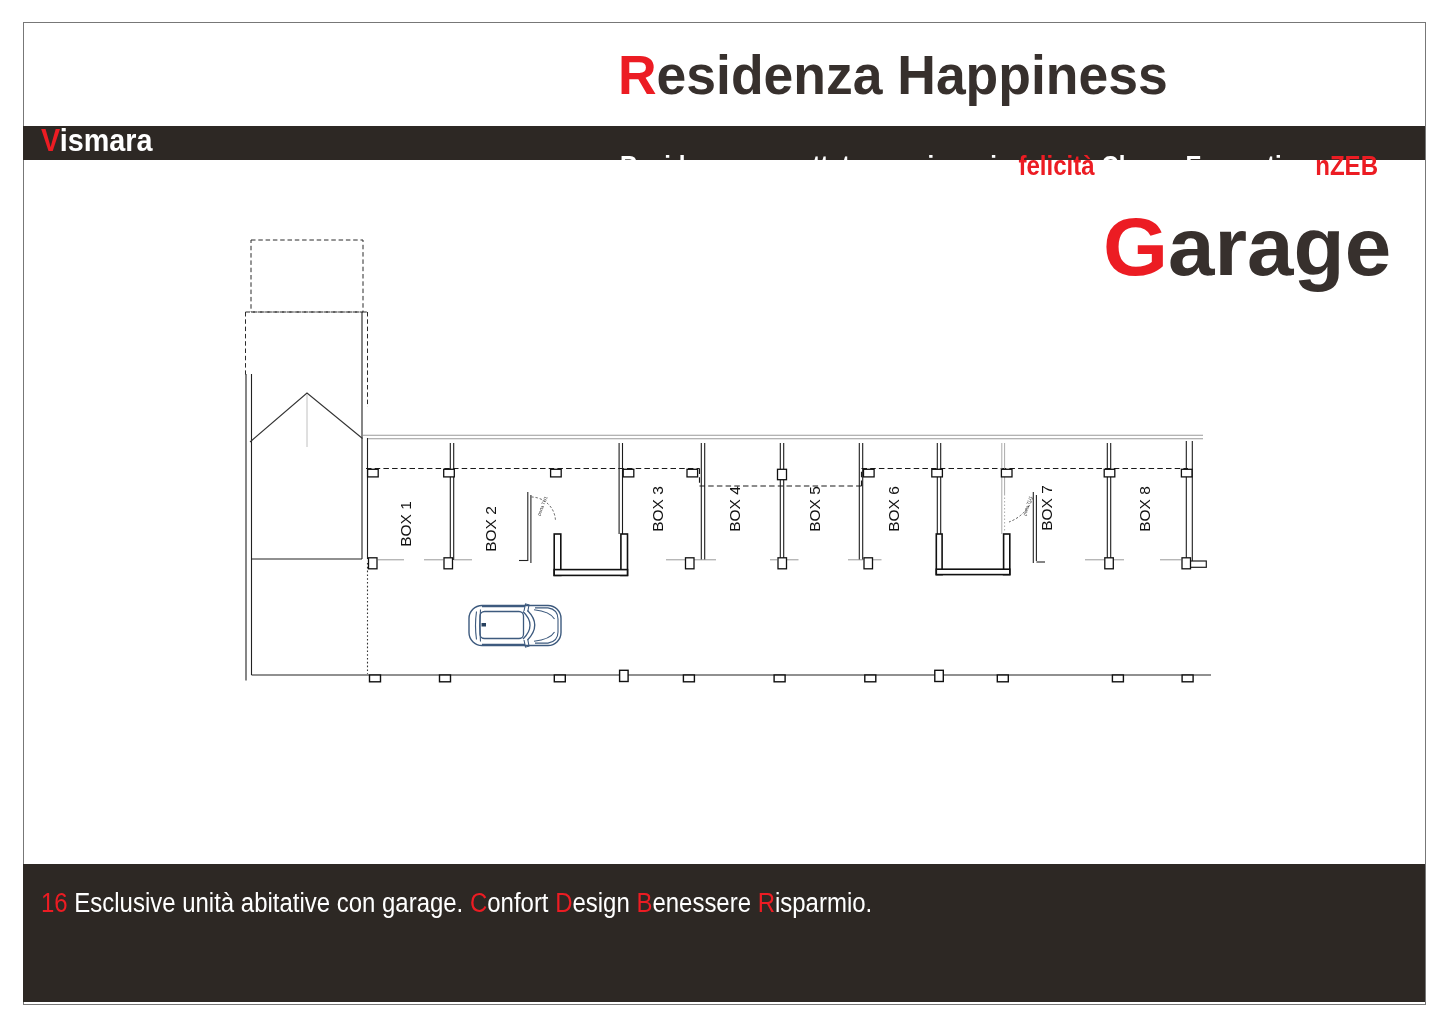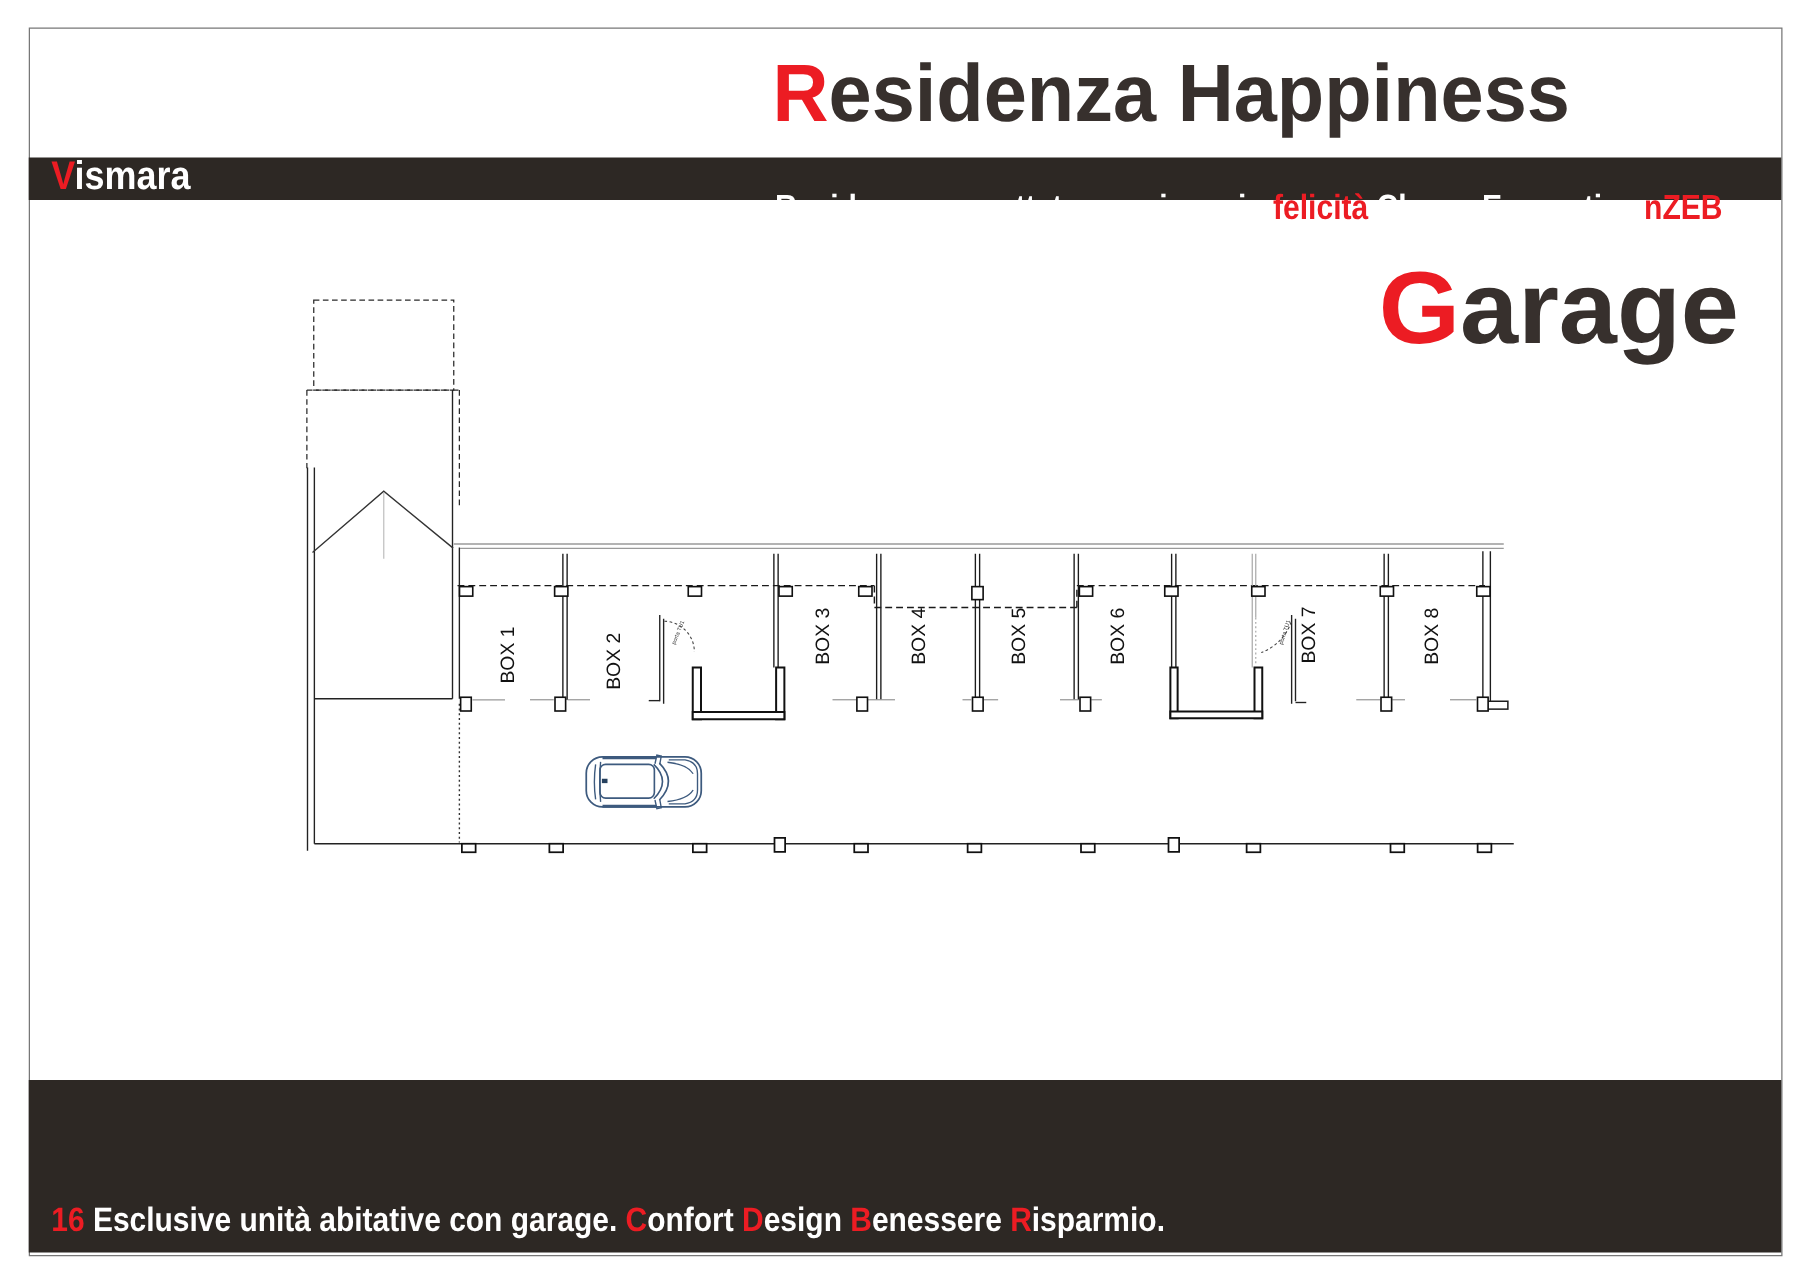--- a/index.html
+++ b/index.html
@@ -7,21 +7,21 @@
        font-family:"Liberation Sans",sans-serif;}
   .abs{position:absolute;}
   .red{color:#ec1c23;}
   .sx{display:inline-block;transform-origin:0 50%;white-space:pre;}
 </style>
 </head>
 <body>
 
 <div class="abs" style="left:23px;top:22px;width:1401px;height:981px;border:1px solid #777;"></div>
 
-<div class="abs" id="title" style="left:618px;top:35.6px;font-size:65px;font-weight:bold;color:#37302d;line-height:77px;letter-spacing:0px;"><span class="sx" id="titleSx" style="transform:scaleX(0.9546);"><span class="red">R</span>esidenza Happiness</span></div>
+<div class="abs" id="title" style="left:618px;top:35.6px;font-size:56px;font-weight:bold;color:#37302d;line-height:77px;letter-spacing:0px;"><span class="sx" id="titleSx" style="transform:scaleX(0.9546);"><span class="red">R</span>esidenza Happiness</span></div>
 
 <div class="abs" style="left:23px;top:126px;width:1402px;height:34px;background:#2d2824;"></div>
 
 <div class="abs" style="left:41px;top:120px;font-size:32px;font-weight:bold;color:#fff;line-height:40px;"><span class="sx" id="vismaraSx" style="transform:scaleX(0.8986);"><span class="red">V</span>ismara</span></div>
 
 <div class="abs" id="tagline" style="left:620px;top:116px;width:760px;font-size:28px;font-weight:bold;color:#fff;line-height:40px;margin-top:30px;"><span class="sx" id="taglineSx" style="transform:scaleX(0.8591);">Residenza progettata per vivere in <span class="red">felicità</span> Classe Energetica <span class="red">nZEB</span></span></div>
 
 <div class="abs" id="garage" style="left:1103px;top:207.6px;font-size:82px;font-weight:bold;color:#37302d;line-height:78px;"><span class="sx" id="garageSx" style="transform:scaleX(1.0197);"><span class="red">G</span>arage</span></div>
 
 <svg class="abs" style="left:0;top:0;" width="1448" height="1024" viewBox="0 0 1448 1024">
@@ -232,13 +232,13 @@
   <path d="M 67 3.9 H 80 Q 90 5.5 90 15 V 28 Q 90 37.5 80 39.1 H 67" stroke-width="1.1"></path>
   <path d="M 56 7 L 57.5 0 L 61 0.8 L 59.8 7.5" stroke-width="1.1"></path>
   <path d="M 56 36 L 57.5 43 L 61 42.2 L 59.8 35.5" stroke-width="1.1"></path>
   <rect x="13.5" y="19" width="4.5" height="3.5" fill="#26405e" stroke="none"></rect>
 </g>
 </g>
 </svg>
 
 <div class="abs" style="left:23px;top:864px;width:1402px;height:138px;background:#2d2824;"></div>
 
-<div class="abs" style="left:41px;top:951px;font-size:27px;font-weight:bold;color:#fff;line-height:50px;"><span class="sx" id="footerSx" style="transform:scaleX(0.8875);"><span class="red">16</span> Esclusive unità abitative con garage. <span class="red">C</span>onfort <span class="red">D</span>esign <span class="red">B</span>enessere <span class="red">R</span>isparmio.</span></div>
+<div class="abs" style="left:41px;top:878px;font-size:27px;font-weight:normal;color:#fff;line-height:50px;"><span class="sx" id="footerSx" style="transform:scaleX(0.8875);"><span class="red">16</span> Esclusive unità abitative con garage. <span class="red">C</span>onfort <span class="red">D</span>esign <span class="red">B</span>enessere <span class="red">R</span>isparmio.</span></div>
 
 </body></html>

